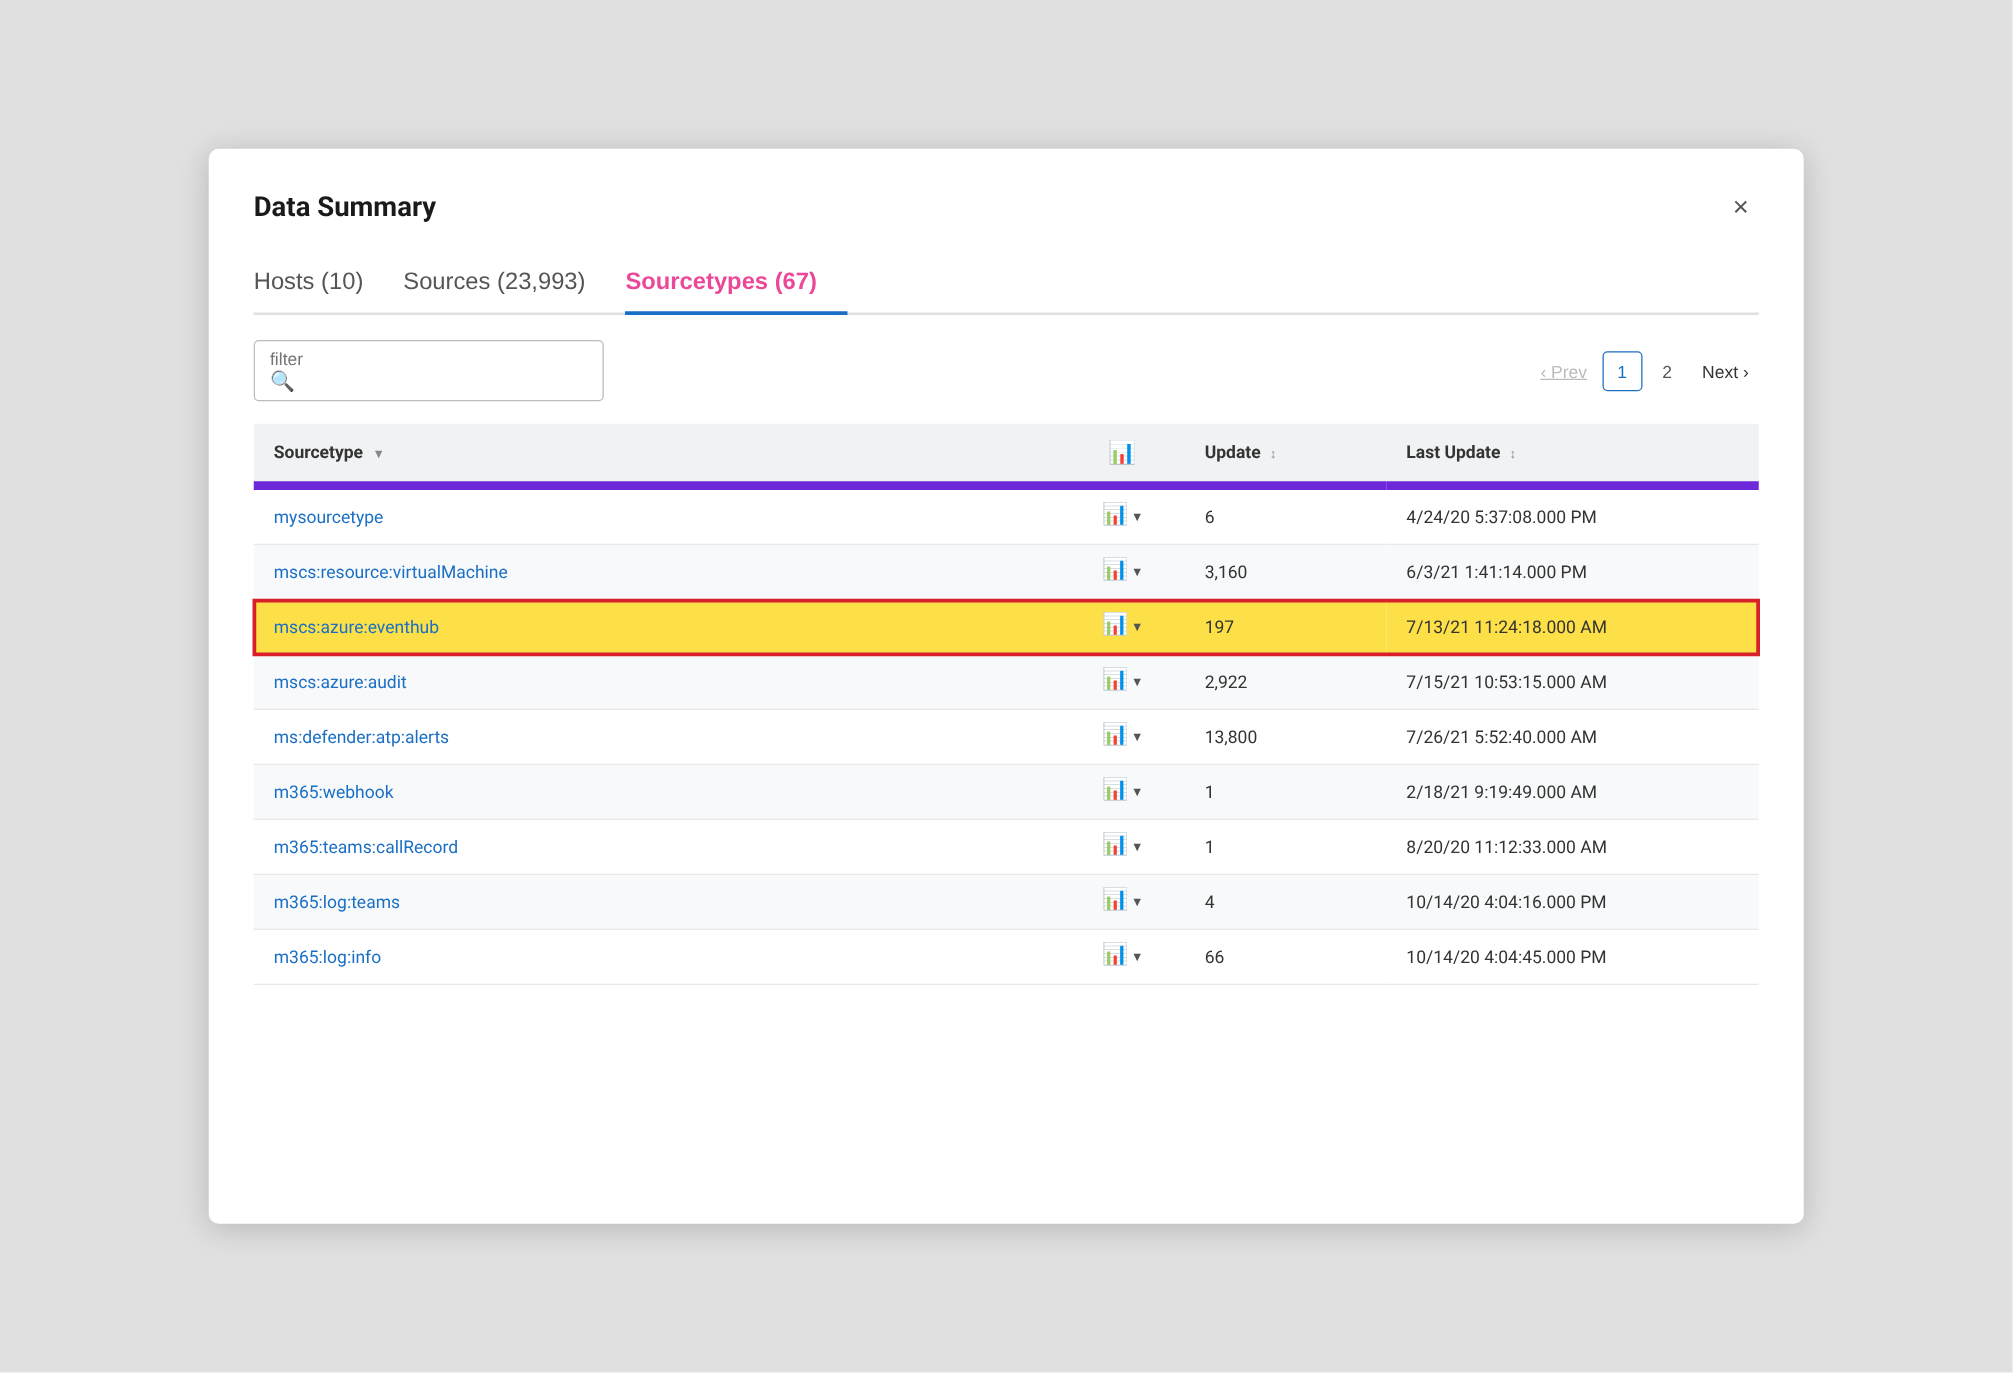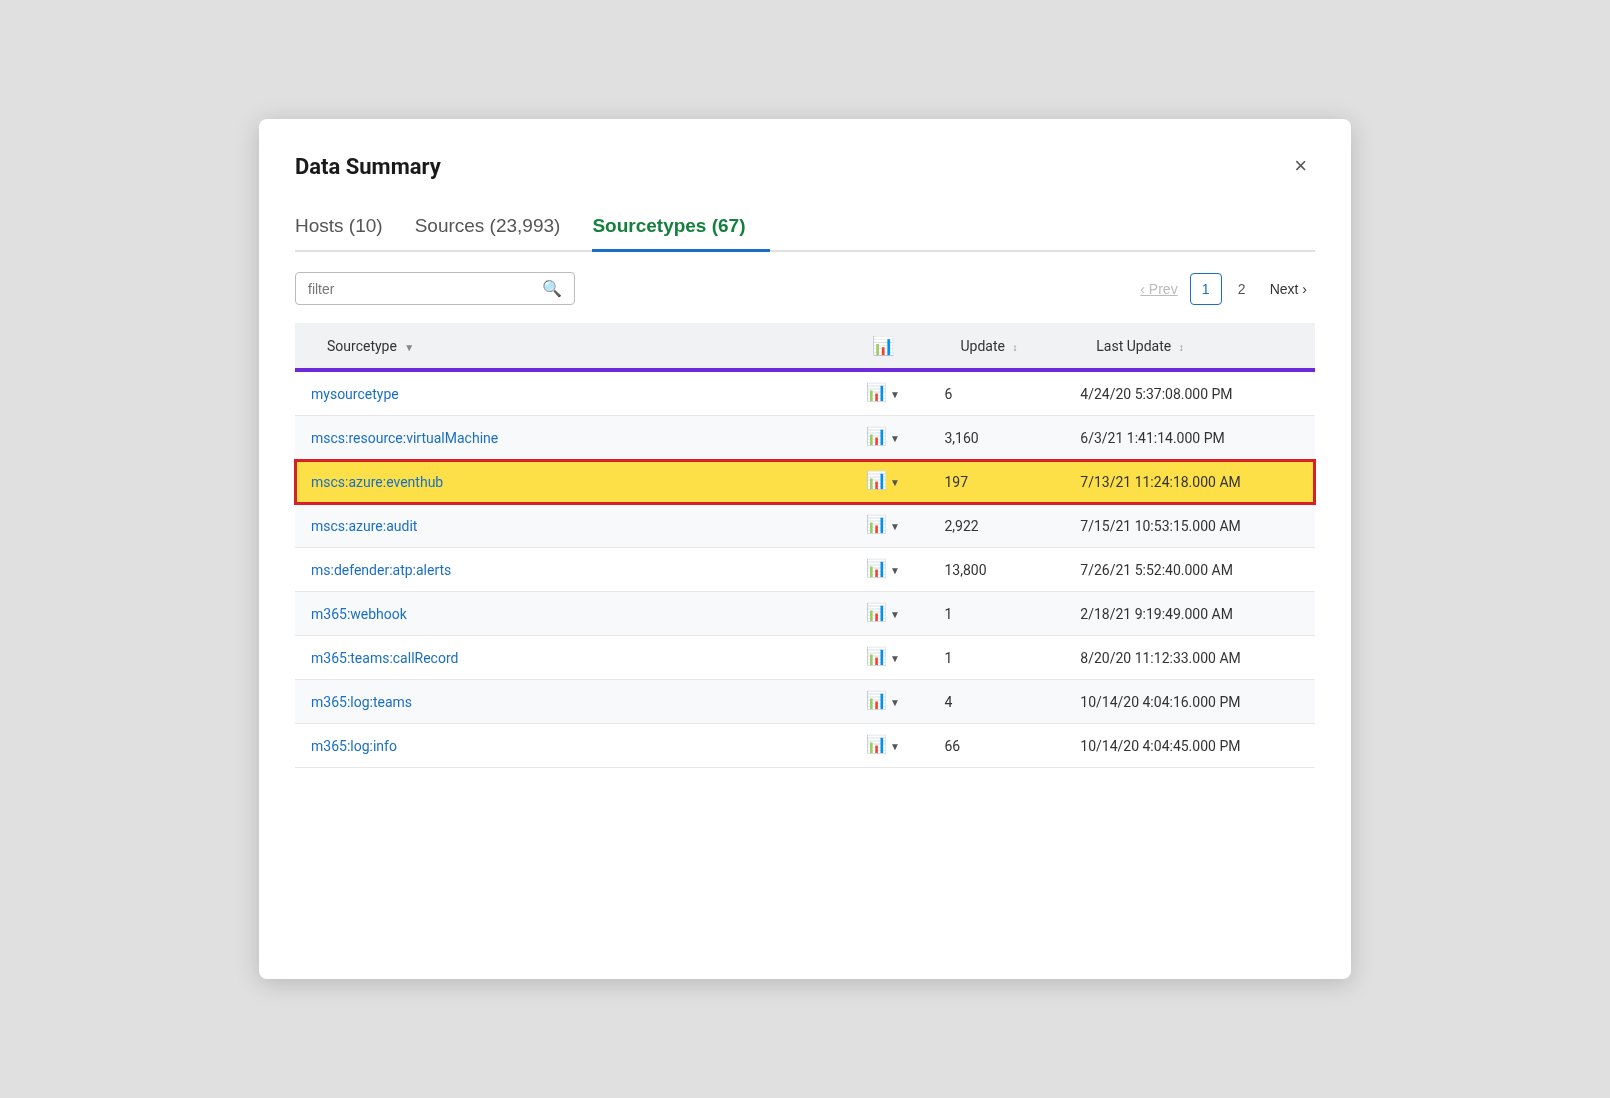--- a/index.html
+++ b/index.html
@@ -8,21 +8,21 @@
       display: flex;
       align-items: center;
       justify-content: center;
       min-height: 100vh;
       font-family: -apple-system, BlinkMacSystemFont, "Segoe UI", Roboto, sans-serif;
     }
     .modal {
       background: #fff;
       border-radius: 8px;
       box-shadow: 0 4px 24px rgba(0,0,0,0.18);
-      width: 1092px;
+      width: 1276px;
       min-height: 860px;
       padding: 32px 36px 40px 36px;
       position: relative;
     }
     .modal-header {
       display: flex;
       align-items: center;
       justify-content: space-between;
       margin-bottom: 24px;
     }
@@ -52,38 +52,39 @@
       cursor: pointer;
       border-bottom: 3px solid transparent;
       margin-bottom: -2px;
       margin-right: 8px;
       background: none;
       border-top: none;
       border-left: none;
       border-right: none;
     }
     .tab.active {
-      color: #15803d;
+      color: #ec4899;
       font-weight: 700;
       border-bottom: 3px solid #1a6fc4;
     }
     .toolbar {
       display: flex;
       align-items: center;
       justify-content: space-between;
       margin-bottom: 18px;
     }
     .filter-wrap {
       display: flex;
-      align-items: center;
+      align-items: flex-start;
       border: 1.5px solid #bbb;
       border-radius: 4px;
       padding: 6px 12px;
       width: 280px;
       background: #fff;
+      flex-direction: column;
     }
     .filter-input {
       border: none;
       outline: none;
       font-size: 14px;
       color: #888;
       flex: 1;
       background: transparent;
     }
     .search-icon {
@@ -135,25 +136,25 @@
     }
     table {
       width: 100%;
       border-collapse: collapse;
       font-size: 14px;
     }
     thead tr {
       background: #f0f2f4;
     }
     thead th {
-      padding: 12px 32px;
+      padding: 12px 16px;
       text-align: left;
-      font-weight: 400;
-      color: #333;
-      border-bottom: 4px solid #6d28d9;
+      font-weight: 700;
+      color: #333;
+      border-bottom: 7px solid #6d28d9;
       white-space: nowrap;
     }
     thead th .sort-icon {
       display: inline-block;
       font-size: 10px;
       color: #888;
       margin-left: 4px;
     }
     tbody tr {
       border-bottom: 1px solid #e8e8e8;

